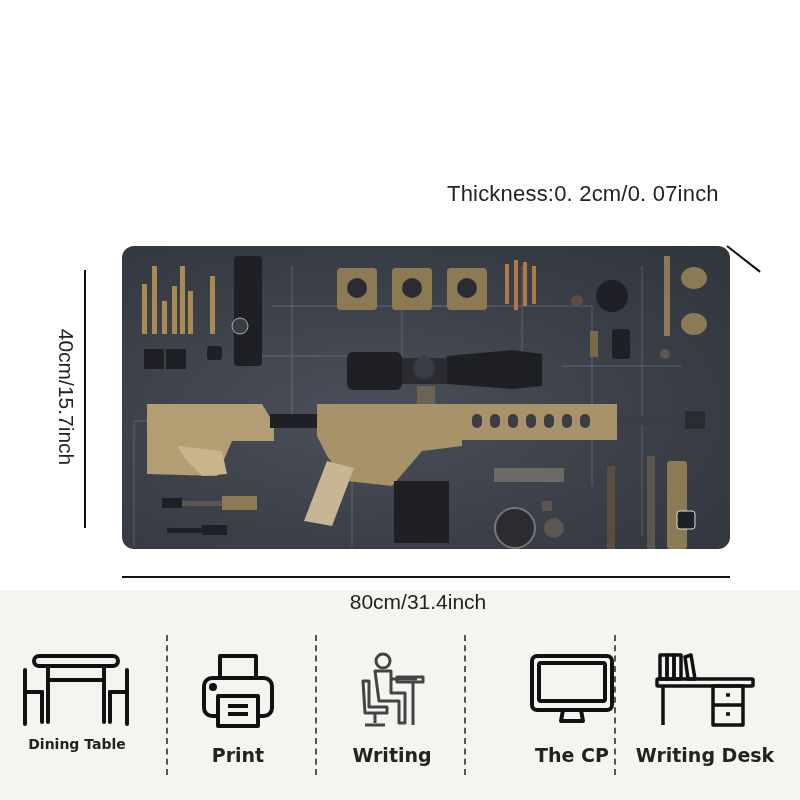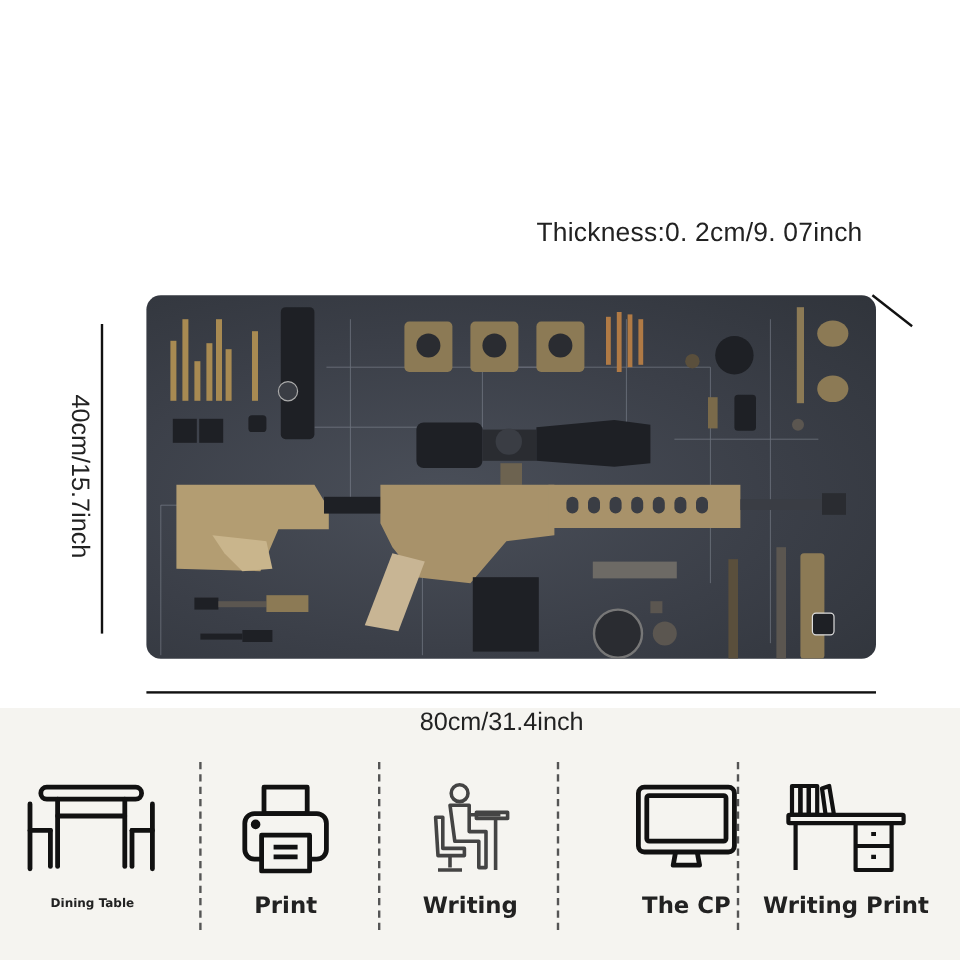--- a/index.html
+++ b/index.html
@@ -20,30 +20,30 @@
     .width-label { position: absolute; left: 0; top: 590px; width: 836px; text-align: center; font-size: 21px; color: #222; }
 
     .mat { position: absolute; left: 122px; top: 246px; width: 608px; height: 303px; border-radius: 12px; overflow: hidden;
       background: radial-gradient(ellipse at 40% 55%, #4a4f59 0%, #3b3f48 55%, #30343b 100%); }
     .mat svg { position: absolute; left: 0; top: 0; width: 608px; height: 303px; }
 
     .uses-row { position: absolute; left: 0; top: 630px; width: 800px; height: 150px; }
     .use-item { position: absolute; top: 0; height: 150px; display: flex; flex-direction: column; align-items: center; }
     .use-icon { width: 120px; height: 80px; margin-top: 20px; display: flex; align-items: center; justify-content: center; }
     .use-label { margin-top: 14px; font-family: "DejaVu Sans", sans-serif; font-weight: bold; font-size: 19px; color: #222; white-space: nowrap; }
-    .use-label.small { font-size: 10px; margin-top: 18px; }
+    .use-label.small { font-size: 14px; margin-top: 6px; }
     .divider { position: absolute; top: 635px; width: 0; height: 140px; border-left: 2px dashed #555; }
   </style>
 </head>
 <body>
 
 <div class="top-area"></div>
 <div class="bottom-band"></div>
 
-<div class="thickness-label">Thickness:0. 2cm/9. 07inch</div>
+<div class="thickness-label">Thickness:0. 2cm/0. 07inch</div>
 <div class="thickness-mark"></div>
 
 <div class="height-line"></div>
 <div class="height-label">
     <span>40cm/15.7inch</span>
   </div>
 
 <div class="mat">
   <svg viewBox="0 0 608 303">
 
@@ -225,15 +225,15 @@
           <rect x="19" y="2" width="7" height="24"></rect>
         <path d="M30,4 L36,2 L40,26 L33,26 Z"></path>
         <rect x="2" y="26" width="96" height="7" rx="1"></rect>
         <line x1="8" y1="33" x2="8" y2="72"></line>
         <rect x="58" y="33" width="30" height="39"></rect>
         <line x1="58" y1="52" x2="88" y2="52"></line>
         <line x1="71" y1="42" x2="75" y2="42"></line>
           <line x1="71" y1="61" x2="75" y2="61"></line>
       </svg>
     </div>
-    <div class="use-label">Writing Print</div>
+    <div class="use-label">Writing Desk</div>
   </div>
 </div>
 
 </body></html>

